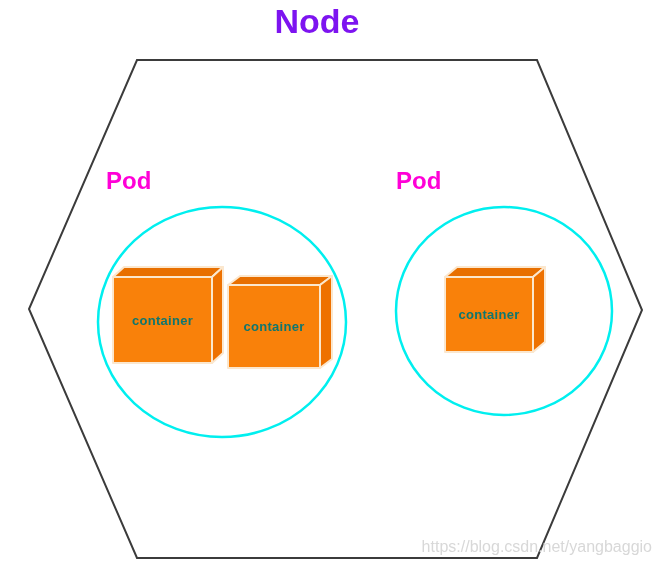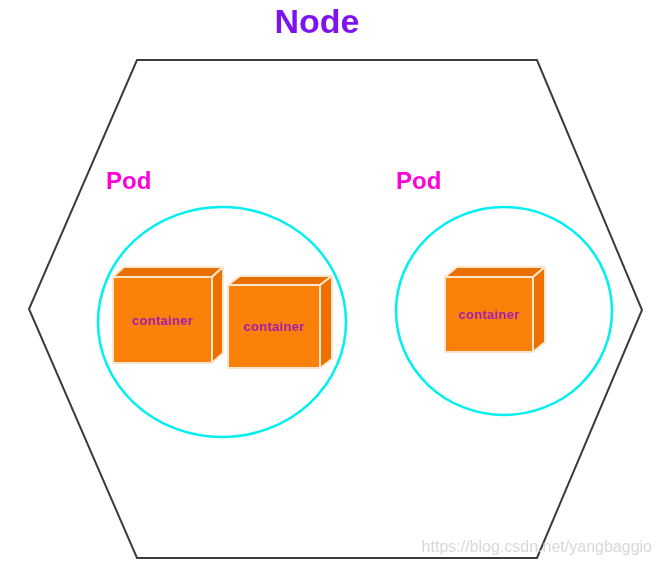--- a/index.html
+++ b/index.html
@@ -39,21 +39,21 @@
   }
   .pod-label.left  { left: 106px; top: 168px; }
   .pod-label.right { left: 396px; top: 168px; }
   .container-label {
     position: absolute;
     display: flex;
     align-items: center;
     justify-content: center;
     font-size: 13px;
     font-weight: bold;
-    color: #a21caf;
+    color: #0f766e;
     letter-spacing: 0.3px;
   }
   .c1 { left: 113px; top: 277px; width: 99px; height: 86px; }
   .c2 { left: 228px; top: 285px; width: 92px; height: 83px; }
   .c3 { left: 445px; top: 277px; width: 88px; height: 75px; }
   .watermark {
     position: absolute;
     right: 6px;
     top: 538px;
     font-size: 16px;

